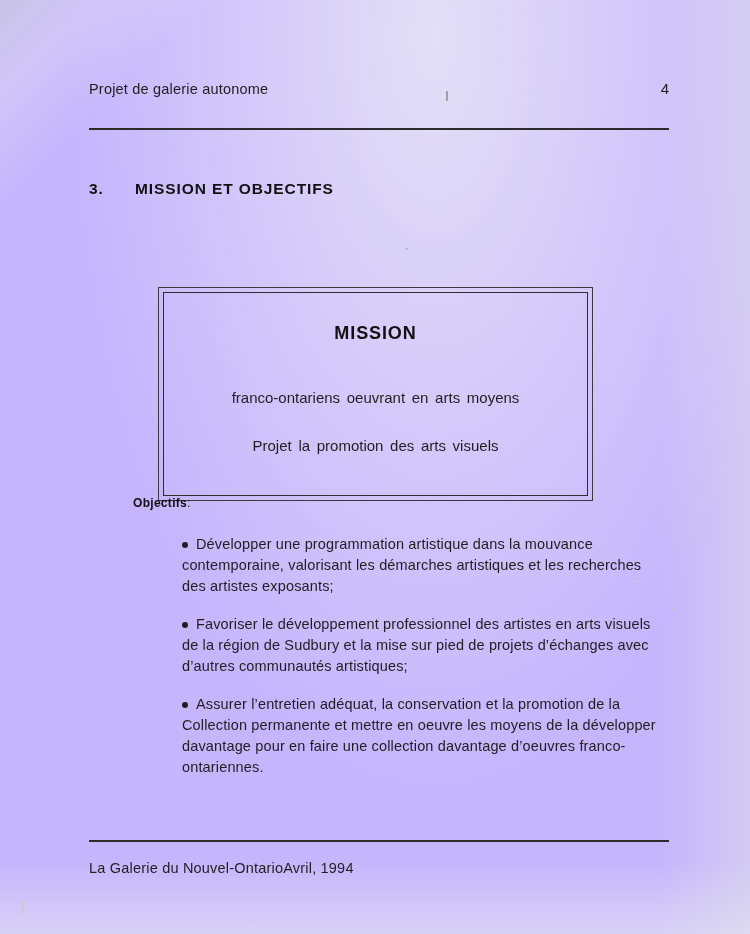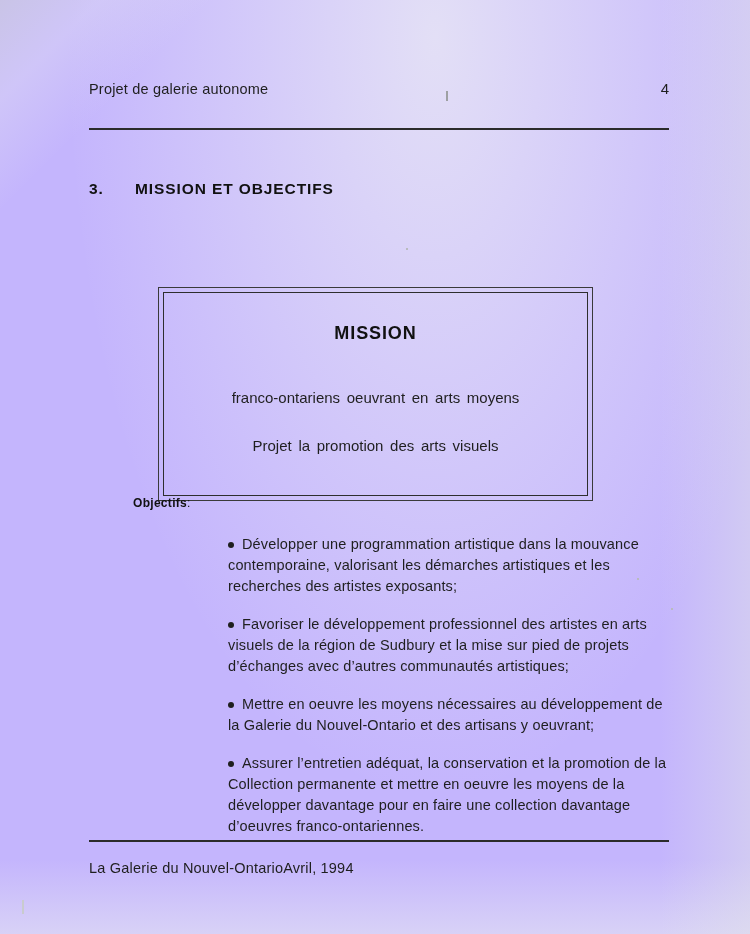--- a/index.html
+++ b/index.html
@@ -141,21 +141,20 @@
     width: 486px;
   }
   .bullet-item {
     position: relative;
     margin-bottom: 17px;
     font-size: 14.5px;
     line-height: 21px;
     letter-spacing: 0.15px;
     color: #1f1f1f;
     text-indent: 14px;
-    margin-left: 46px;
   }
   .bullet-item .dot {
     position: absolute;
     left: 0;
     top: 8px;
     width: 6px;
     height: 6px;
     border-radius: 50%;
     background: #1f1f1f;
   }
@@ -218,24 +217,20 @@
       <div class="bullet-item">
         <span class="dot"></span>
         <span>Développer une programmation artistique dans la mouvance contemporaine, valorisant les démarches artistiques et les recherches des artistes exposants;</span>
       </div>
       <div class="bullet-item">
         <span class="dot"></span>
         <span>Favoriser le développement professionnel des artistes en arts visuels de la région de Sudbury et la mise sur pied de projets d’échanges avec d’autres communautés artistiques;</span>
       </div>
       <div class="bullet-item">
         <span class="dot"></span>
-        <span>Mettre en oeuvre les moyens nécessaires au développement de la Galerie du Nouvel-Ontario et des artisans y oeuvrant;</span>
-      </div>
-      <div class="bullet-item">
-        <span class="dot"></span>
         <span>Assurer l’entretien adéquat, la conservation et la promotion de la Collection permanente et mettre en oeuvre les moyens de la développer davantage pour en faire une collection davantage d’oeuvres franco-ontariennes.</span>
       </div>
     </div>
 
     <div class="rule rule-footer"></div>
     <div class="footer">
       <span>La Galerie du Nouvel-Ontario</span>
       <span>Avril, 1994</span>
     </div>
 

